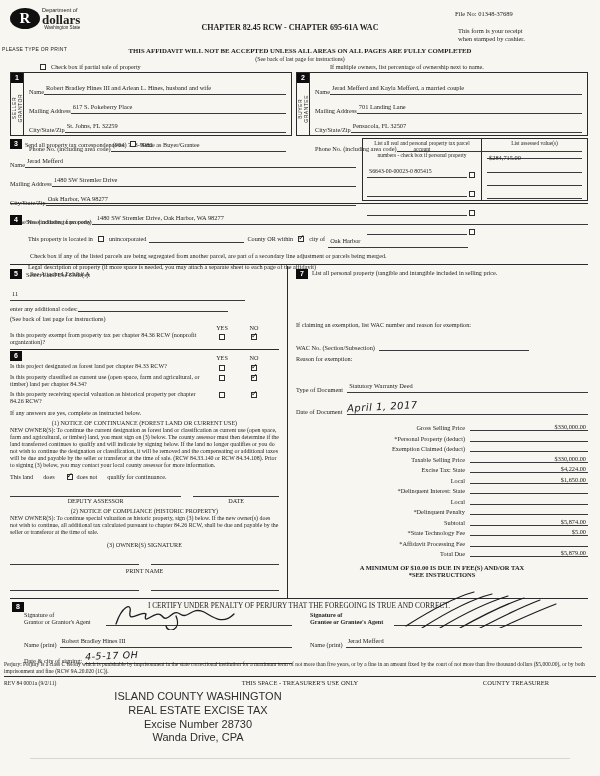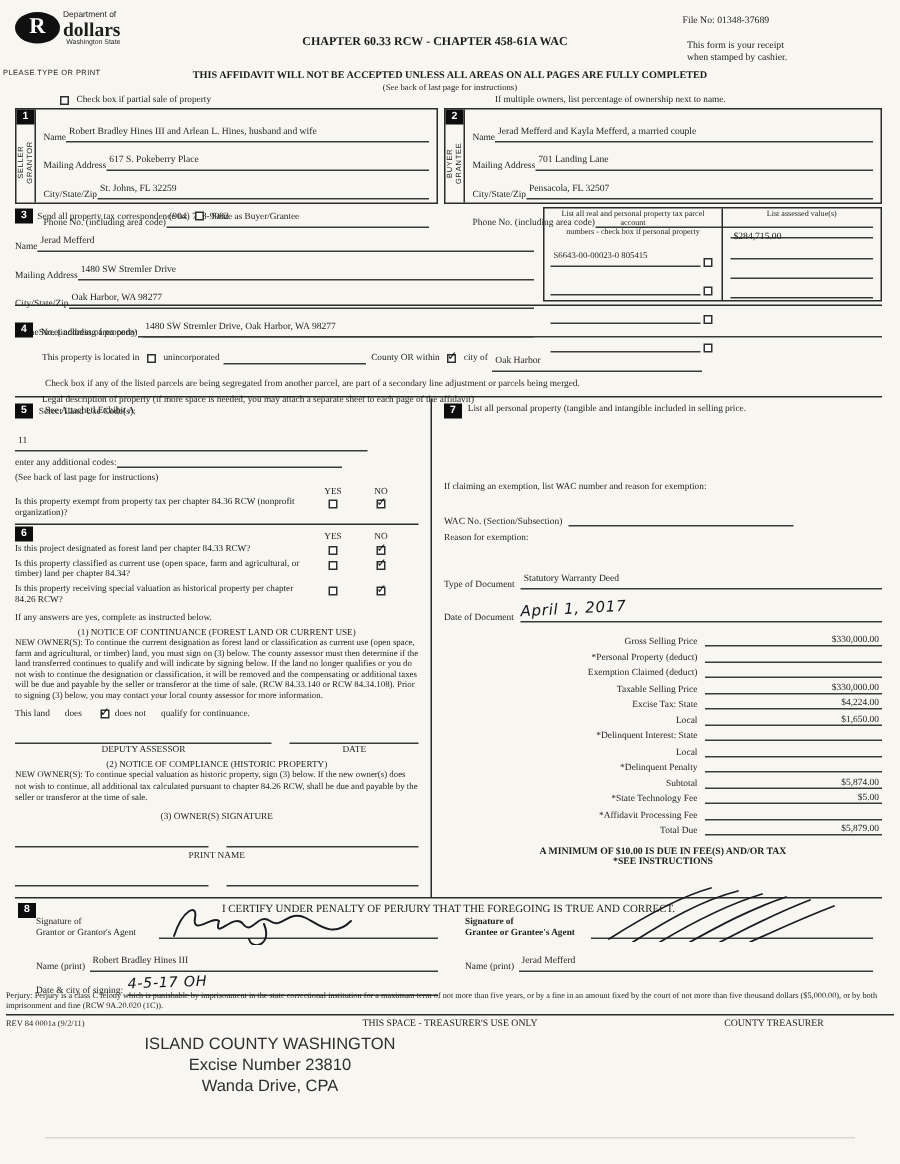--- a/index.html
+++ b/index.html
@@ -44,21 +44,21 @@
       </div>
     <div style="line-height:1">
       <div class="t5 sans">Department of</div>
       <div style="font-size:13px;font-weight:bold;margin-top:-1px">dollars</div>
       <div style="font-size:4.6px;text-align:right" class="sans">Washington State</div>
     </div>
   </div>
   <div class="abs sans" style="left:2px;top:46px;font-size:5px;letter-spacing:.3px">PLEASE TYPE OR PRINT</div>
 
   <div class="abs ctr" style="left:120px;top:21px;width:340px">
-    <div class="b" style="font-size:8px;margin-top:2px">CHAPTER 60.33 RCW - CHAPTER 458-61A WAC</div>
+    <div class="b" style="font-size:8px;margin-top:2px">CHAPTER 82.45 RCW - CHAPTER 695-61A WAC</div>
   </div>
 
   <div class="abs" style="left:455px;top:10px;font-size:6.5px">
     <span>File No:</span>
     <span>01348-37689</span>
   </div>
   <div class="abs" style="left:458px;top:27px;font-size:6.5px;line-height:1.3">
     <div>This form is your receipt</div>
     <div>when stamped by cashier.</div>
   </div>
@@ -411,20 +411,21 @@
 
   <div class="abs" style="left:4px;top:661px;width:592px">
     <div style="font-size:5.5px;line-height:1.25;border-bottom:1px solid #2b2b2b;padding-bottom:1px">Perjury: Perjury is a class C felony which is punishable by imprisonment in the state correctional institution for a maximum term of not more than five years, or by a fine in an amount fixed by the court of not more than five thousand dollars ($5,000.00), or by both imprisonment and fine (RCW 9A.20.020 (1C)).</div>
     <div class="fr" style="margin-top:2px">
       <span class="t5" style="width:160px">REV 84 0001a (9/2/11)</span>
       <span class="t65 ctr" style="flex:1">THIS SPACE - TREASURER'S USE ONLY</span>
       <span class="t65" style="width:160px;text-align:center">COUNTY TREASURER</span>
     </div>
   </div>
 
-  <div class="abs stamp" style="left:30px;top:690px;width:300px">
+  <div class="abs stamp" style="left:48px;top:690px;width:300px">
     <div style="font-size:11px">ISLAND COUNTY WASHINGTON</div>
-    <div style="font-size:11px">Excise Number 23810</div>
+    <div style="font-size:11px">REAL ESTATE EXCISE TAX</div>
+    <div style="font-size:11px">Excise Number 28730</div>
     <div style="font-size:11px">Wanda Drive, CPA</div>
   </div>
 
   <div class="abs" style="left:30px;top:758px;width:540px;border-top:1px solid #d8d6cd"></div>
 </div>
 
 </body></html>

